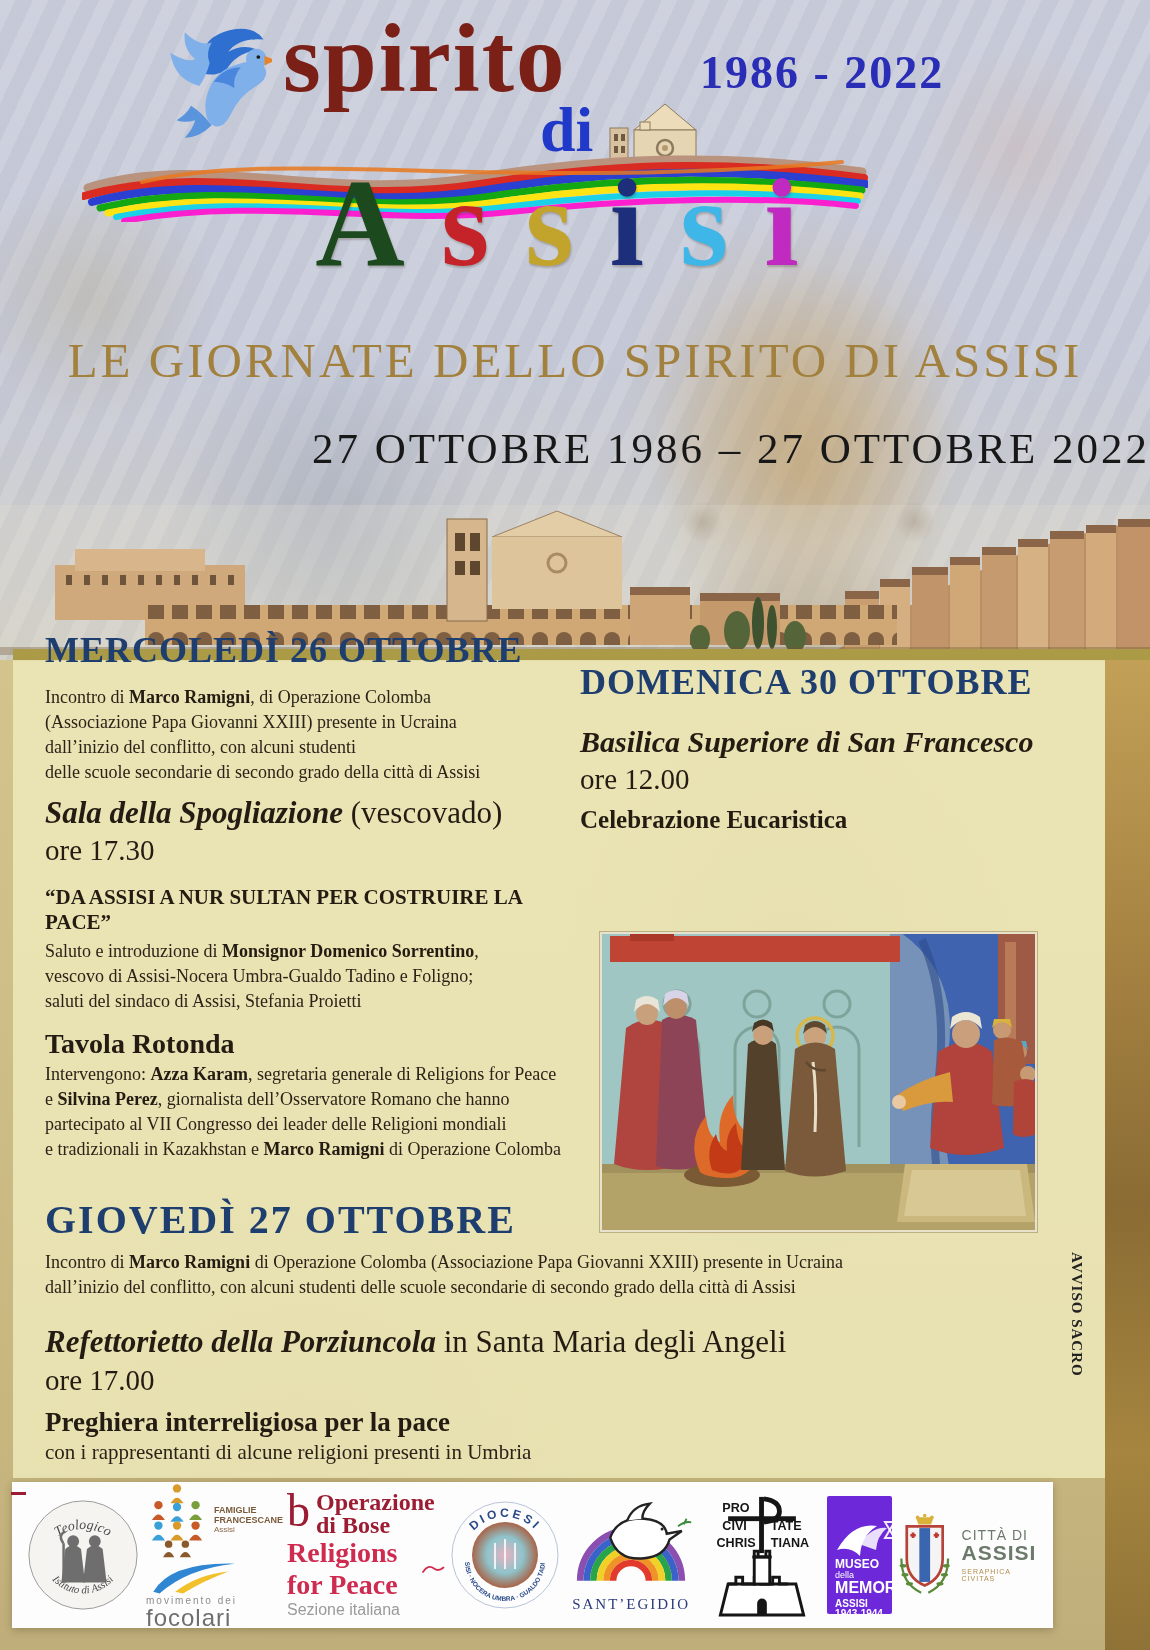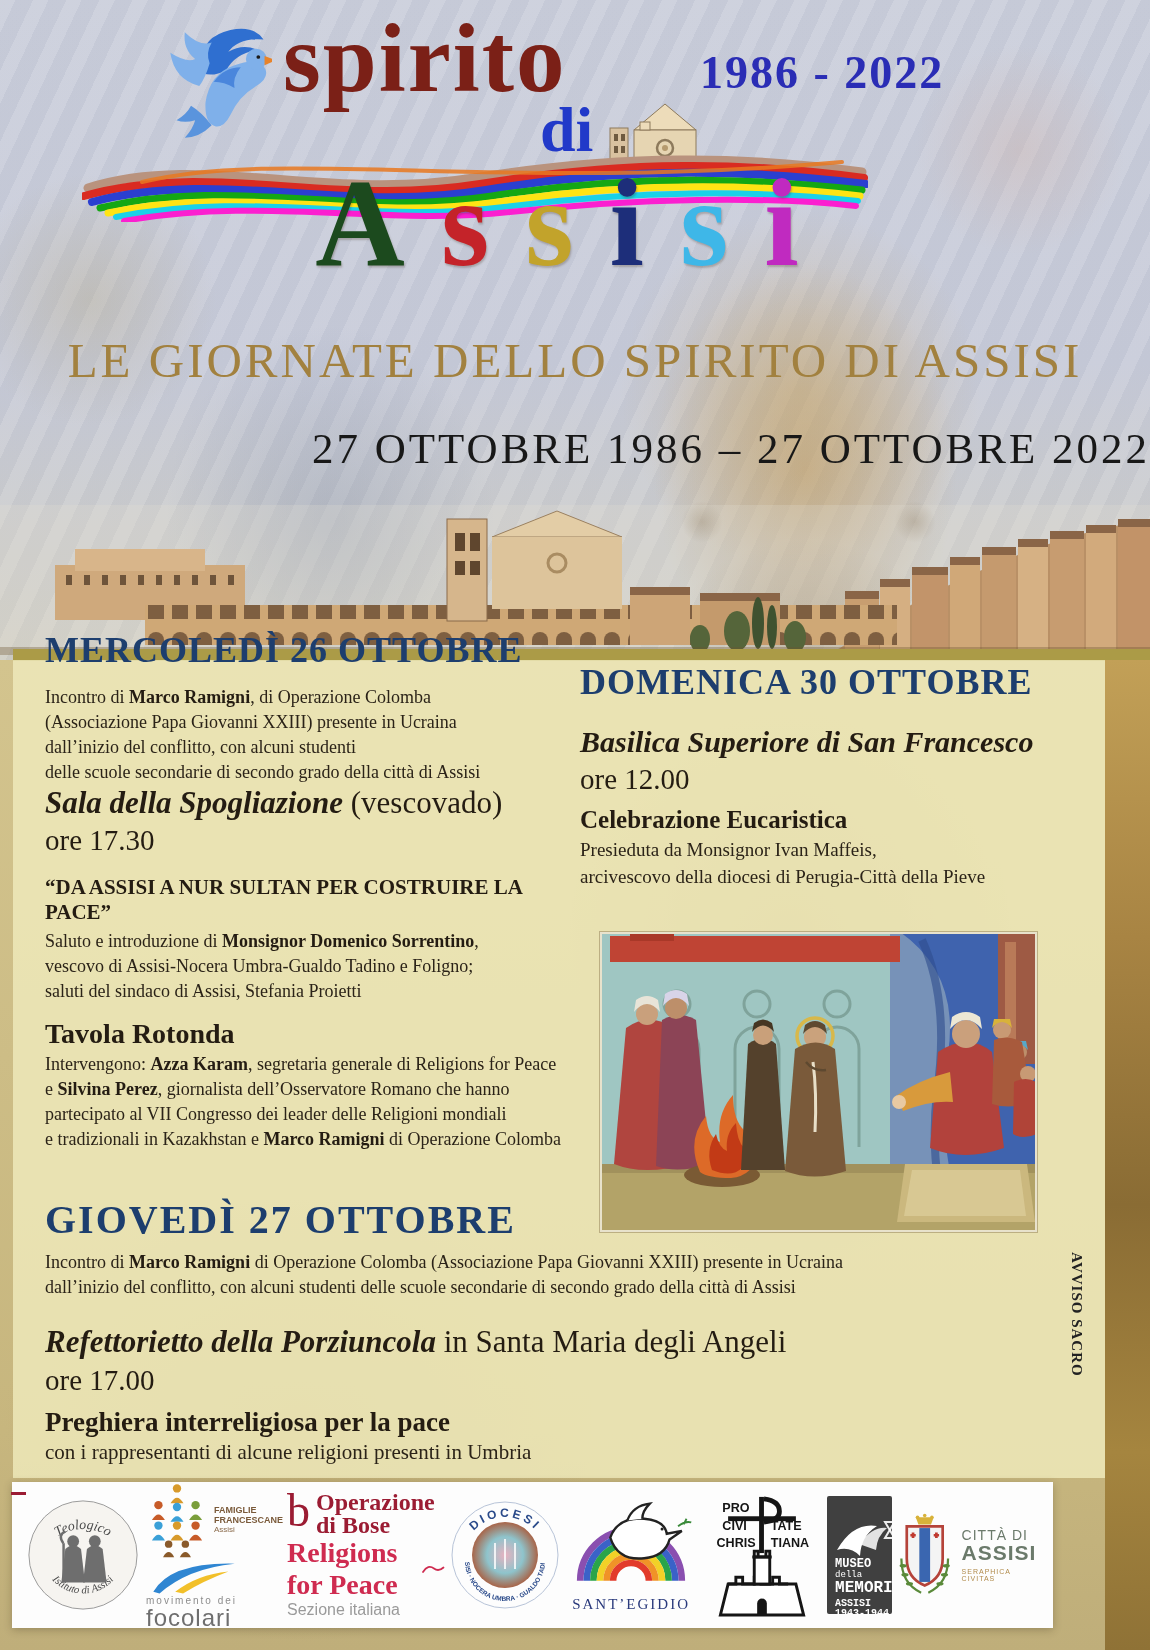--- a/index.html
+++ b/index.html
@@ -83,22 +83,22 @@
   .foc-block{display:flex;flex-direction:column;line-height:1;}
   .foc-l1{font-family:"Liberation Sans",sans-serif;color:#8d8d8d;font-size:10px;letter-spacing:2px;margin-top:1px;}
   .foc-l2{font-family:"Liberation Sans",sans-serif;color:#6e6e6e;font-size:24px;letter-spacing:1px;}
   .bose-row{display:flex;align-items:flex-start;gap:6px;color:#9b1c33;}
   .bose-b{position:relative;font-size:46px;line-height:.85;font-weight:400;}
   .bose-bar{position:absolute;left:-1px;top:10px;width:15px;height:3px;background:#9b1c33;}
   .bose-text{font-size:24px;font-weight:700;line-height:.95;}
   .rfp-row{display:flex;align-items:center;gap:4px;}
   .rfp-l1{font-family:Liberation Serif, serif;font-weight:700;font-size:28px;color:#cf2b50;}
   .rfp-l2{font-family:"Liberation Sans",sans-serif;font-size:16px;color:#9a9a9a;}
-  .museo{position:relative;width:112px;height:118px;background:#404040;border-radius:2px;
-         color:#fff;font-family:Liberation Mono, monospace;overflow:hidden;}
+  .museo{position:relative;width:112px;height:118px;background:#6d28d9;border-radius:2px;
+         color:#fff;font-family:Liberation Sans, sans-serif;overflow:hidden;}
   .museo .mt{position:absolute;left:8px;line-height:1;}
   .m1{top:62px;font-size:12px;font-weight:700;}
   .m2{top:75px;font-size:9px;}
   .m3{top:84px;font-size:16px;font-weight:700;}
   .m4{top:103px;font-size:10px;font-weight:700;}
   .cda{display:flex;align-items:center;gap:8px;}
   .cda-text{font-family:"Liberation Sans",sans-serif;color:#6b7a6b;line-height:1.05;}
   .cda1{font-size:14px;letter-spacing:1px;}
   .cda2{font-size:21px;font-weight:700;letter-spacing:1px;}
   .cda3{font-size:7px;color:#b08a4a;letter-spacing:1px;margin-top:3px;}
@@ -243,21 +243,21 @@
   <div class="abs date-line">27 OTTOBRE 1986 – 27 OTTOBRE 2022</div>
 
   <div class="abs col-left">
     <h2 class="day-h">MERCOLEDÌ 26 OTTOBRE</h2>
     <p class="body-p">
       <span>Incontro di </span><b>Marco Ramigni</b><span>, di Operazione Colomba</span><br>
       <span>(Associazione Papa Giovanni XXIII) presente in Ucraina</span><br>
       <span>dall’inizio del conflitto, con alcuni studenti</span><br>
       <span>delle scuole secondarie di secondo grado della città di Assisi</span>
     </p>
-    <p class="venue" style="">
+    <p class="venue" style="margin-top:10px">
       <span class="vn">Sala della Spogliazione</span><span> (vescovado)</span>
     </p>
     <p class="ore">ore 17.30</p>
     <p class="talk-title">“DA ASSISI A NUR SULTAN PER COSTRUIRE LA PACE”</p>
     <p class="body-p">
       <span>Saluto e introduzione di </span><b>Monsignor Domenico Sorrentino</b><span>,</span><br>
       <span>vescovo di Assisi-Nocera Umbra-Gualdo Tadino e Foligno;</span><br>
       <span>saluti del sindaco di Assisi, Stefania Proietti</span>
     </p>
     <p class="sub-h">Tavola Rotonda</p>
@@ -269,24 +269,20 @@
     </p>
   </div>
 
   <div class="abs col-right">
     <h2 class="day-h">DOMENICA 30 OTTOBRE</h2>
     <p class="venue" style="margin-top:22px">
       <span class="vn">Basilica Superiore di San Francesco</span>
     </p>
     <p class="ore">ore 12.00</p>
     <p class="event-h">Celebrazione Eucaristica</p>
-    <p class="body-p">
-      <span>Presieduta da Monsignor Ivan Maffeis,</span><br>
-      <span>arcivescovo della diocesi di Perugia-Città della Pieve</span>
-    </p>
   </div>
 
   <svg class="abs fresco-wrap" viewBox="0 0 437 300">
     <rect width="437" height="300" fill="#9fc6c2"></rect>
     <rect x="290" width="147" height="300" fill="#7792b8"></rect>
     <rect x="10" y="4" width="290" height="26" fill="#bf4434"></rect>
     <rect x="30" y="0" width="44" height="9" fill="#a93828"></rect>
     <g stroke="#7fa39b" stroke-width="3" fill="none">
       <path d="M55,215 v-98 a22,22 0 0 1 44,0 v98"></path>
       <path d="M135,215 v-98 a22,22 0 0 1 44,0 v98"></path>

